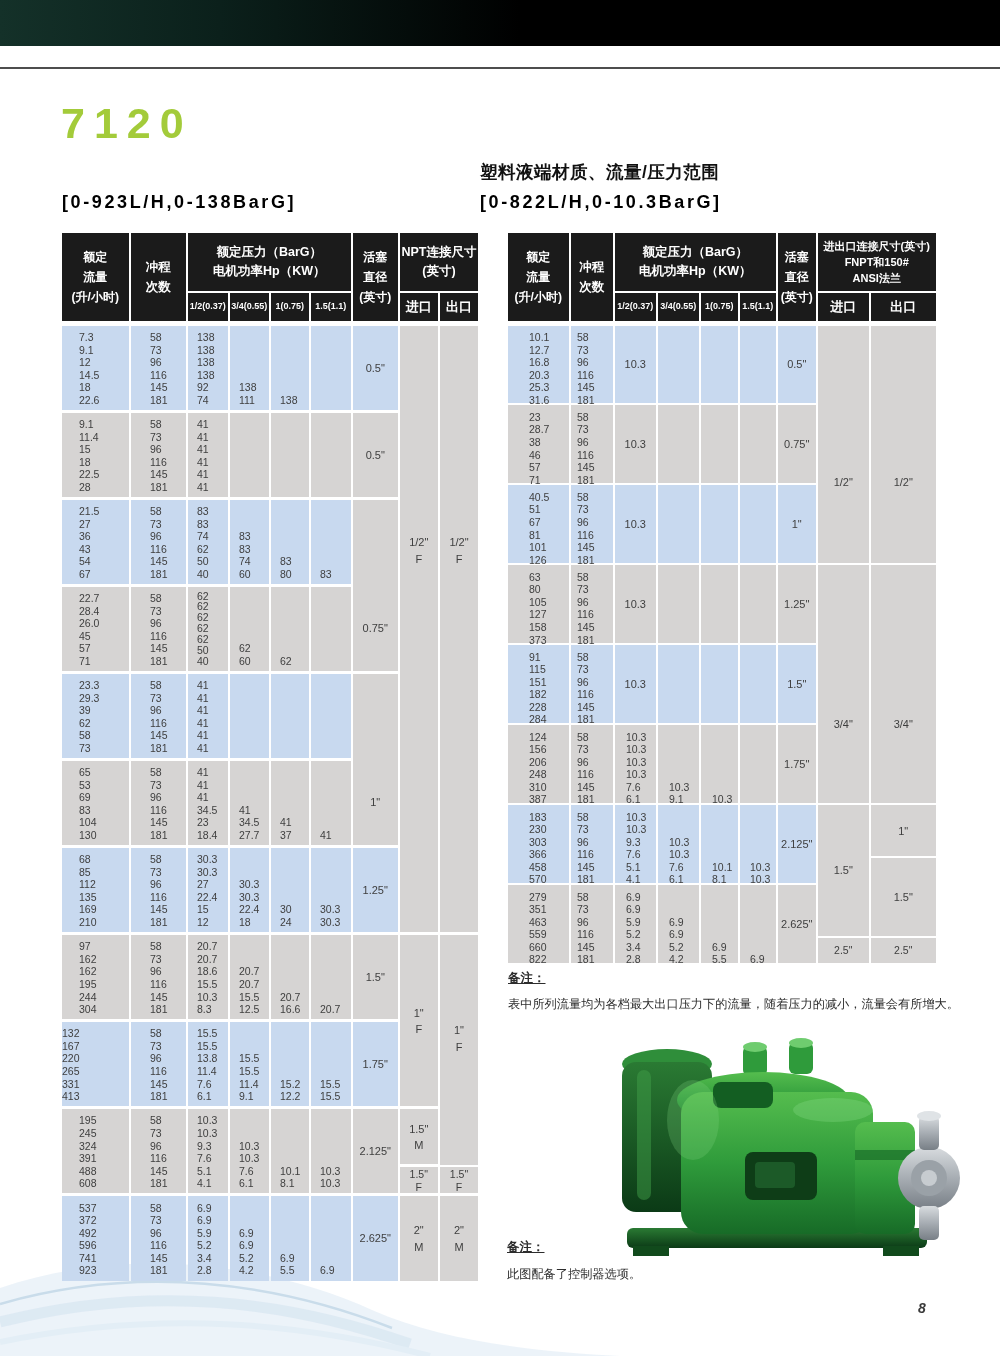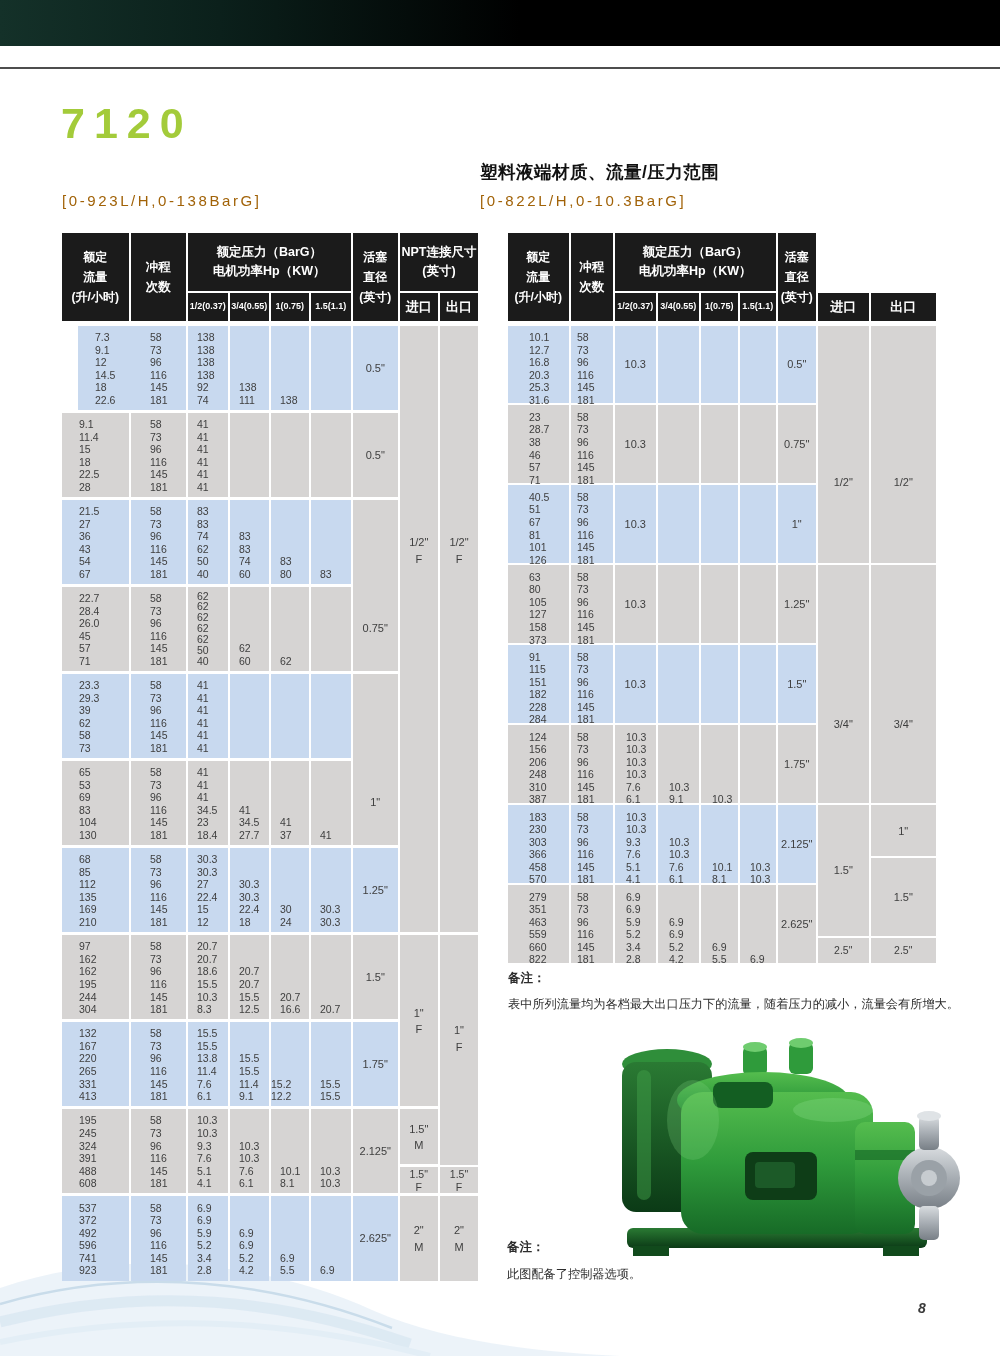--- a/index.html
+++ b/index.html
@@ -5,38 +5,38 @@
   html,body{margin:0;padding:0;}
   body{width:1000px;height:1356px;position:relative;background:#ffffff;
        font-family:"Liberation Sans","DejaVu Sans",sans-serif;overflow:hidden;}
   #page{position:absolute;inset:0;}
   .topbar{position:absolute;left:0;top:0;width:1000px;height:46px;
           background:linear-gradient(to right,#143129 0%,#0b201b 22%,#000 52%,#000 100%);}
   .rule{position:absolute;left:0;top:67px;width:1000px;height:2px;background:#4d4d4d;}
   .code{position:absolute;left:61px;top:99px;font-size:43px;font-weight:bold;
         letter-spacing:9px;color:#a3cb3a;}
   .ttl{position:absolute;top:160px;font-size:17.5px;font-weight:bold;color:#111;letter-spacing:.5px;}
-  .sub{position:absolute;top:192px;font-size:15px;font-weight:400;color:#a16207;letter-spacing:2.6px;}
+  .sub{position:absolute;top:192px;font-size:18px;font-weight:700;color:#000000;letter-spacing:2.6px;}
   .t-left{left:62px;} .t-right{left:480px;}
   .hcell{position:absolute;background:#1b1b1b;color:#fff;display:flex;flex-direction:column;
          justify-content:center;text-align:center;font-weight:bold;white-space:nowrap;overflow:visible;}
   .cell{position:absolute;box-sizing:border-box;font-size:10.5px;color:#3e3e3e;
         line-height:12.55px;padding-top:5.5px;}
   .cell.blue{background:#c8d9ef;} .cell.gray{background:#d6d4d3;}
   .cell .ln{height:12.55px;white-space:pre;}
   .cell.tight{line-height:10.85px;padding-top:4px;}
   .cell.tight .ln{height:10.85px;}
   .cell.vc{display:flex;align-items:center;justify-content:center;padding:0;font-size:11px;}
   .spancell{position:absolute;}
   .spancell.gray{background:#d6d4d3;} .spancell.blue{background:#c8d9ef;}
   .spantext{position:absolute;left:0;right:0;transform:translateY(-50%);text-align:center;
             font-size:11px;color:#3e3e3e;line-height:16.5px;}
   .spantext.small{line-height:12.5px;font-size:10.5px;}
   .note-label,.note-text{position:absolute;color:#2d2d2d;}
-  .note-label{font-size:12.5px;font-weight:bold;}
+  .note-label{font-size:12.5px;font-weight:bold;text-decoration:underline;}
   .note-text{font-size:12.2px;}
   .nr-label{left:508px;top:970px;} .nr-text{left:508px;top:996px;}
   .nl-label{left:507px;top:1239px;} .nl-text{left:507px;top:1266px;}
   .pageno{position:absolute;left:918px;top:1300px;font-size:14px;font-weight:bold;
           font-style:italic;color:#3a3a3a;}
   .waves{position:absolute;left:0;top:1226px;z-index:0;}
   .pump{position:absolute;left:593px;top:1030px;z-index:1;}
   .z1{z-index:1;}
 </style>
 </head>
@@ -141,21 +141,21 @@
     <div class="hcell z1" style="left: 400px; top: 233px; width: 78px; height: 57.5px; font-size: 12.5px; line-height: 19px;">
       <div>NPT连接尺寸</div>
       <div>(英寸)</div>
     </div>
     <div class="hcell z1" style="left: 400px; top: 293px; width: 37.5px; height: 27.5px; font-size: 13px; line-height: 14px;">
       <div>进口</div>
     </div>
     <div class="hcell z1" style="left: 440px; top: 293px; width: 38px; height: 27.5px; font-size: 13px; line-height: 14px;">
       <div>出口</div>
     </div>
-    <div class="cell blue z1" style="left: 62px; top: 325.5px; width: 66.5px; height: 84.55px; padding-left: 17px; margin-left: 16px;">
+    <div class="cell blue z1" style="left: 62px; top: 325.5px; width: 66.5px; height: 84.55px; padding-left: 17px;">
       <div class="ln">7.3</div>
       <div class="ln">9.1</div>
       <div class="ln">12</div>
       <div class="ln">14.5</div>
       <div class="ln">18</div>
       <div class="ln">22.6</div>
     </div>
     <div class="cell blue z1" style="left: 131px; top: 325.5px; width: 54.5px; height: 84.55px; padding-left: 19px;">
       <div class="ln">58</div>
       <div class="ln">73</div>
@@ -470,21 +470,21 @@
       <div class="ln">16.6</div>
     </div>
     <div class="cell gray z1" style="left: 311px; top: 934.85px; width: 39.5px; height: 84.55px; padding-left: 9px;">
       <div class="ln"></div>
       <div class="ln"></div>
       <div class="ln"></div>
       <div class="ln"></div>
       <div class="ln"></div>
       <div class="ln">20.7</div>
     </div>
-    <div class="cell blue z1" style="left: 62px; top: 1021.9px; width: 66.5px; height: 84.55px; padding-left: 17px;">
+    <div class="cell blue z1" style="left: 62px; top: 1021.9px; width: 66.5px; height: 84.55px; ">
       <div class="ln">132</div>
       <div class="ln">167</div>
       <div class="ln">220</div>
       <div class="ln">265</div>
       <div class="ln">331</div>
       <div class="ln">413</div>
     </div>
     <div class="cell blue z1" style="left: 131px; top: 1021.9px; width: 54.5px; height: 84.55px; padding-left: 19px;">
       <div class="ln">58</div>
       <div class="ln">73</div>
@@ -502,21 +502,21 @@
       <div class="ln">6.1</div>
     </div>
     <div class="cell blue z1" style="left: 230px; top: 1021.9px; width: 38.5px; height: 84.55px; padding-left: 9px;">
       <div class="ln"></div>
       <div class="ln"></div>
       <div class="ln">15.5</div>
       <div class="ln">15.5</div>
       <div class="ln">11.4</div>
       <div class="ln">9.1</div>
     </div>
-    <div class="cell blue z1" style="left: 271px; top: 1021.9px; width: 37.5px; height: 84.55px; ">
+    <div class="cell blue z1" style="left: 271px; top: 1021.9px; width: 37.5px; height: 84.55px; padding-left: 9px;">
       <div class="ln"></div>
       <div class="ln"></div>
       <div class="ln"></div>
       <div class="ln"></div>
       <div class="ln">15.2</div>
       <div class="ln">12.2</div>
     </div>
     <div class="cell blue z1" style="left: 311px; top: 1021.9px; width: 39.5px; height: 84.55px; padding-left: 9px;">
       <div class="ln"></div>
       <div class="ln"></div>
@@ -742,20 +742,25 @@
     <div class="hcell z1" style="left: 701px; top: 293px; width: 36.5px; height: 27.5px; font-size: 9px; line-height: 11px;">
       <div>1(0.75)</div>
     </div>
     <div class="hcell z1" style="left: 740px; top: 293px; width: 35.5px; height: 27.5px; font-size: 9px; line-height: 11px;">
       <div>1.5(1.1)</div>
     </div>
     <div class="hcell z1" style="left: 778px; top: 233px; width: 37.5px; height: 87.5px; font-size: 12px; line-height: 20px;">
       <div>活塞</div>
       <div>直径</div>
       <div>(英寸)</div>
+    </div>
+    <div class="hcell z1" style="left: 818px; top: 233px; width: 117.5px; height: 57.5px; font-size: 11px; line-height: 16px;">
+      <div>进出口连接尺寸(英寸)</div>
+      <div>FNPT和150#</div>
+      <div>ANSI法兰</div>
     </div>
     <div class="hcell z1" style="left: 818px; top: 293px; width: 50.5px; height: 27.5px; font-size: 13px; line-height: 14px;">
       <div>进口</div>
     </div>
     <div class="hcell z1" style="left: 871px; top: 293px; width: 64.5px; height: 27.5px; font-size: 13px; line-height: 14px;">
       <div>出口</div>
     </div>
     <div class="cell blue z1" style="left: 508px; top: 325.5px; width: 60.5px; height: 77.44px; padding-left: 21px;">
       <div class="ln">10.1</div>
       <div class="ln">12.7</div>

